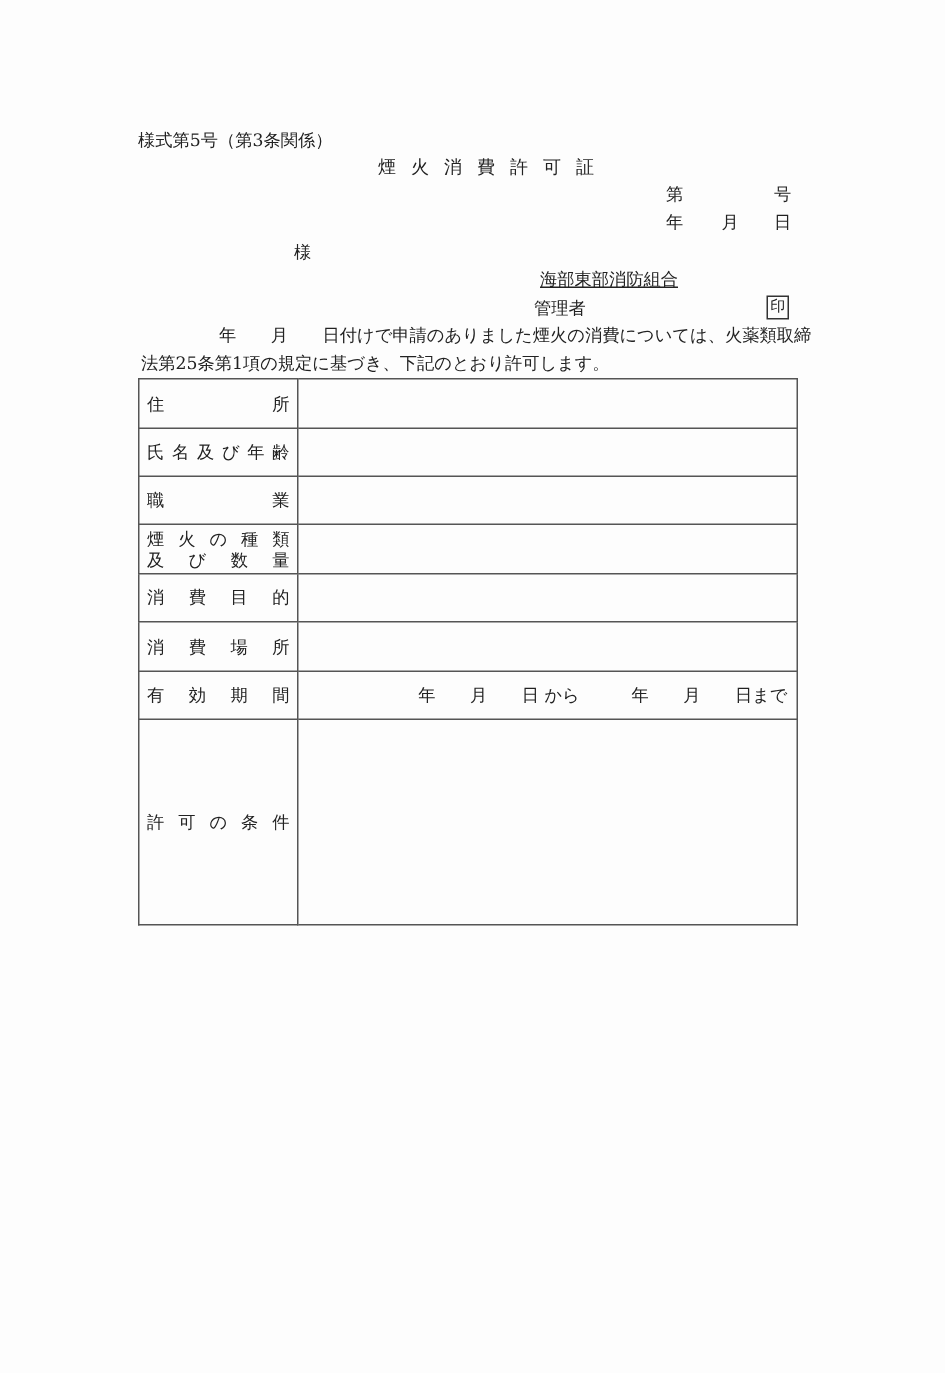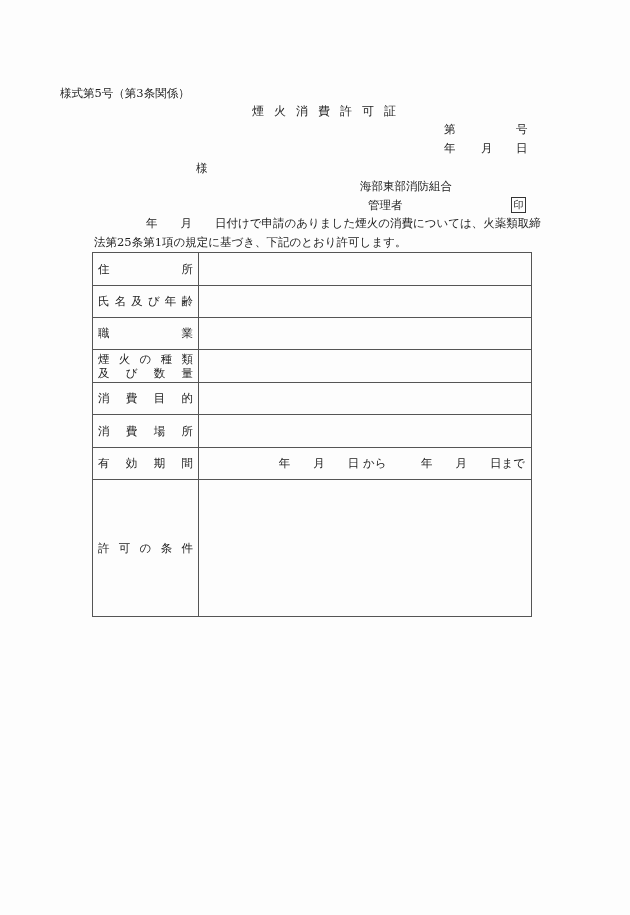--- a/index.html
+++ b/index.html
@@ -2,30 +2,30 @@
 <html><head>
 <meta charset="utf-8">
 <style>
   html, body { margin: 0; padding: 0; }
   body {
     width: 630px; height: 915px; background: #fdfdfd; position: relative;
     font-family: "DejaVu Serif", "Liberation Serif", serif; color: #222;
     font-size: 11.5px; overflow: hidden;
   }
   .abs { position: absolute; white-space: nowrap; }
-  .form-no { left: 60px; top: 86px; }
+  .form-no { left: 92px; top: 86px; }
   .title { left: 252px; top: 103px; letter-spacing: 10px; font-size: 12px; }
   .no-label { left: 444px; top: 122px; }
   .go-label { left: 516px; top: 122px; }
   .date-y { left: 444px; top: 141px; }
   .date-m { left: 481px; top: 141px; }
   .date-d { left: 516px; top: 141px; }
   .sama { left: 196px; top: 161px; }
-  .org { left: 360px; top: 179px; }
-  .mgr { left: 368px; top: 198px; }
+  .org { left: 360px; top: 179px; text-decoration: underline; }
+  .mgr { left: 356px; top: 198px; }
   .seal { left: 511px; top: 197px; width: 13px; height: 14px; border: 1px solid #333; font-size: 10px; line-height: 14px; text-align: center; }
   .body1 { left: 146px; top: 216px; }
   .body2 { left: 94px; top: 235px; text-align: right; }
   table {
     position: absolute; left: 92px; top: 252px; width: 440px;
     border-collapse: collapse; table-layout: fixed;
   }
   td { border: 1px solid #555; padding: 0; font-size: 11.5px; }
   td.label { width: 95px; padding: 0 5px; }
   .spread { display: flex; justify-content: space-between; }

